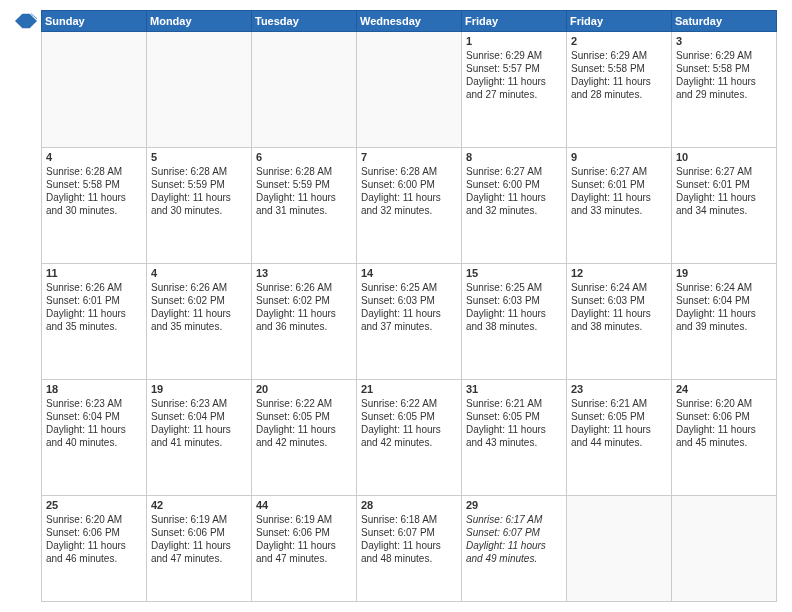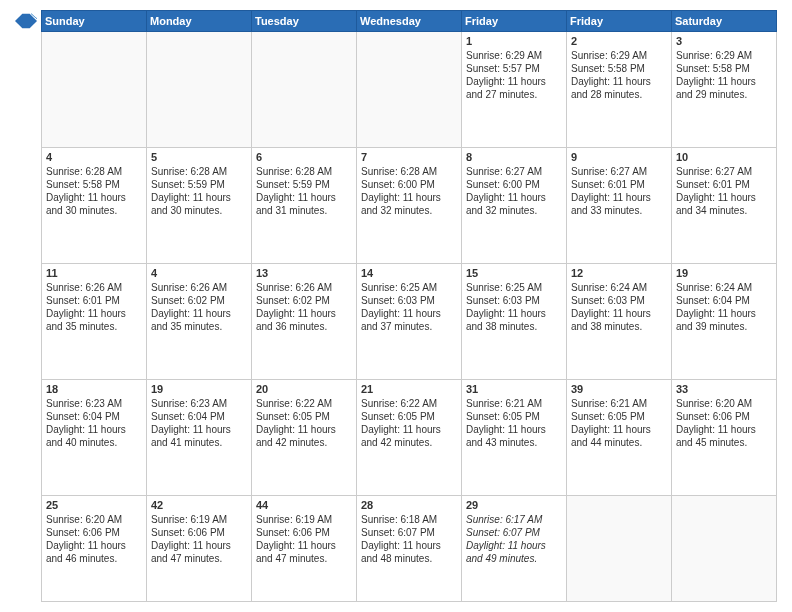--- a/index.html
+++ b/index.html
@@ -290,28 +290,28 @@
 and 42 minutes.</div>
           </td>
           <td>
             <span class="day-num">31</span>
             <div class="cell-content" style="white-space: pre-line;">Sunrise: 6:21 AM
 Sunset: 6:05 PM
 Daylight: 11 hours
 and 43 minutes.</div>
           </td>
           <td>
-            <span class="day-num">39</span>
+            <span class="day-num">23</span>
             <div class="cell-content" style="white-space: pre-line;">Sunrise: 6:21 AM
 Sunset: 6:05 PM
 Daylight: 11 hours
 and 44 minutes.</div>
           </td>
           <td>
-            <span class="day-num">33</span>
+            <span class="day-num">24</span>
             <div class="cell-content" style="white-space: pre-line;">Sunrise: 6:20 AM
 Sunset: 6:06 PM
 Daylight: 11 hours
 and 45 minutes.</div>
           </td>
         </tr>
         <tr>
           <td>
             <span class="day-num">25</span>
             <div class="cell-content" style="white-space: pre-line;">Sunrise: 6:20 AM

